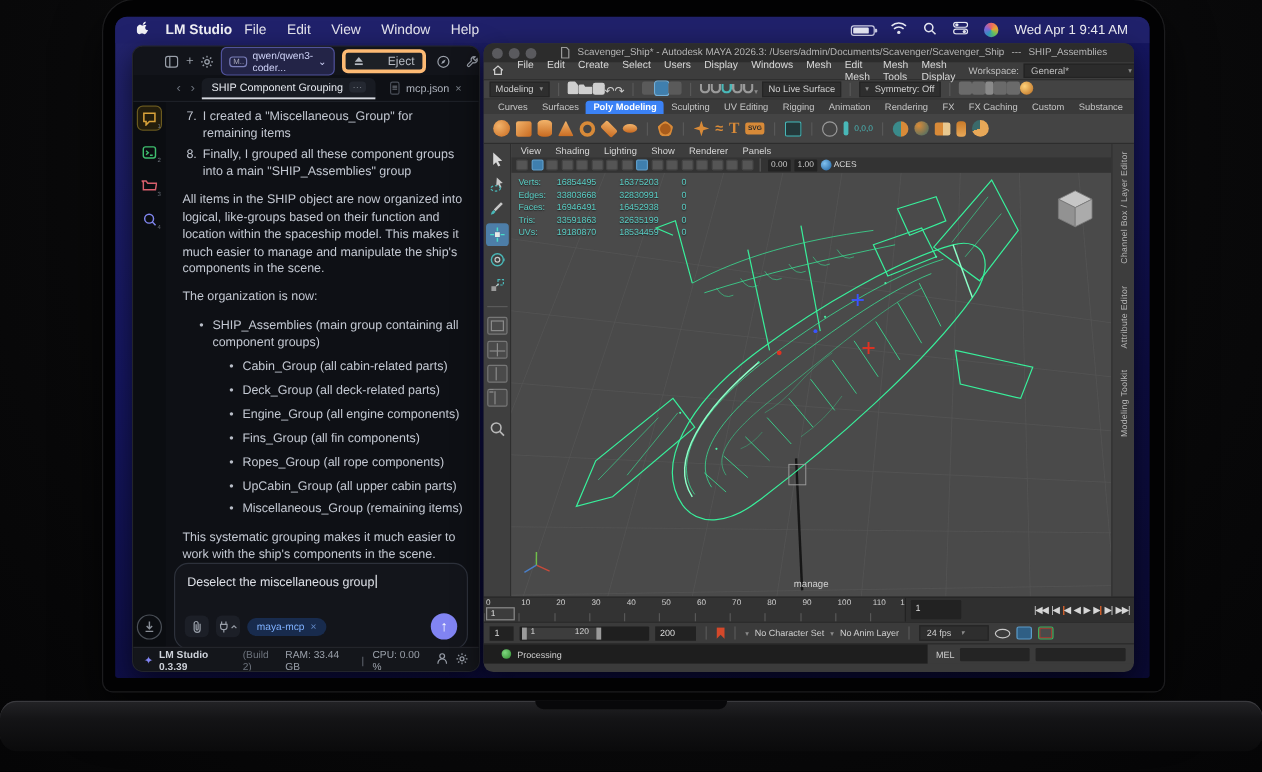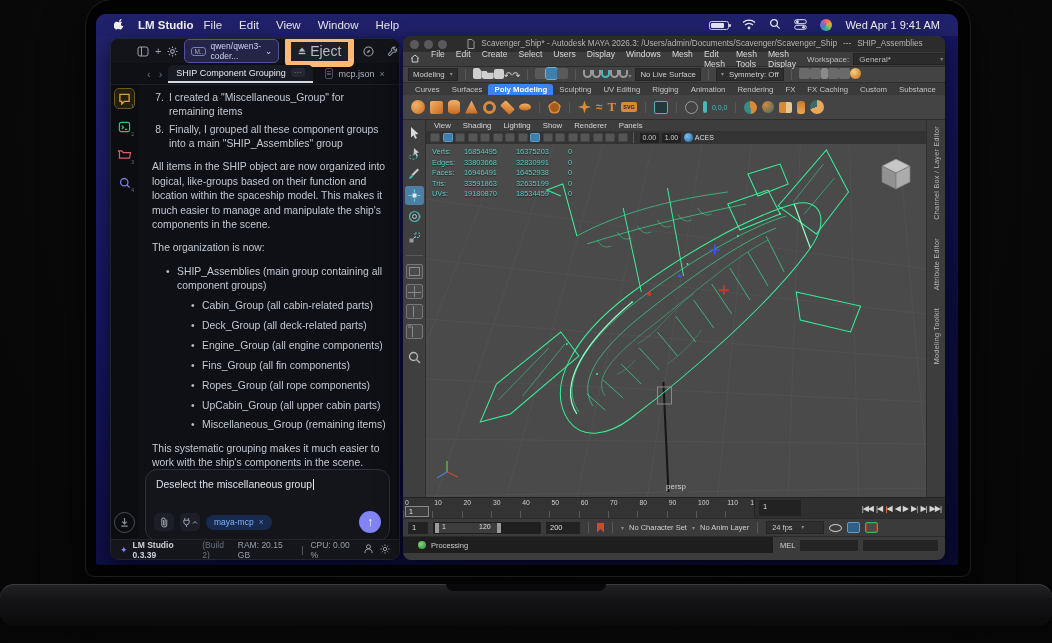--- a/index.html
+++ b/index.html
@@ -40,22 +40,22 @@
            border-radius:9px; box-shadow:0 8px 24px rgba(0,0,0,.6); overflow:hidden;
            border:1px solid #23252c; color:#c6cad3; }
   .lm-titlebar { height:24px; display:flex; align-items:center; padding:0 8px; gap:6px; background:#12141a; }
   .tl { width:9px; height:9px; border-radius:50%; }
   .tl.r{background:#ff5f57}.tl.y{background:#febc2e}.tl.g{background:#28c840}
   .tl.dim{background:#5a5a5e}
   .lm-tbico { width:16px; height:16px; display:flex; align-items:center; justify-content:center; color:#9aa0aa; font-size:11px; }
   .lm-pill { display:flex; align-items:center; gap:4px; background:#232447; border:1px solid #50529c;
              border-radius:5px; padding:1px 6px; font-size:8.5px; color:#cdd1f5; max-width:118px; }
   .lm-pill .mbadge{ border:1px solid #7b7fb9; border-radius:3px; font-size:6.5px; padding:0 2px; color:#aab; }
-  .lm-eject { display:flex; align-items:center; gap:4px; background:#1d2026; border:6px solid #fdba74;
-              border-radius:5px; padding:1.5px 7px; font-size:14px; color:#b8bcc4; }
+  .lm-eject { display:flex; align-items:center; gap:20px; background:#1d2026; border:3px solid #fdba74;
+              border-radius:5px; padding:1.5px 7px; font-size:10px; color:#b8bcc4; }
   .lm-tb-right { margin-left:auto; display:flex; gap:8px; }
   .lm-tabbar { height:22px; display:flex; align-items:center; gap:4px; padding-left:34px; background:#0e1015;
                border-bottom:1px solid #1d2027; font-size:9px; }
   .lm-nav { color:#6a707a; font-size:11px; padding:0 2px; }
   .lm-tab { display:flex; align-items:center; gap:5px; padding:3px 8px; border-radius:5px 5px 0 0; color:#aeb3bd; }
   .lm-tab.active { background:#181b22; color:#e6e9ef; border-bottom:2px solid #d6d9e0; }
   .lm-tab .dots{ color:#7a8089; background:#242831; border-radius:3px; padding:0 3px; font-size:8px;}
   .lm-tab .fico{ color:#8a9099; font-size:8px; border:1px solid #4a4f59; border-radius:2px; padding:0 1px;}
   .lm-tab .x { color:#7a8089; }
   
@@ -403,21 +403,21 @@
           </span>
           <span class="send">↑</span>
         </div>
       </div>
 
       <div class="lm-statusbar">
         <span class="lm-logo">✦</span>
         <span class="lm-vername">LM Studio 0.3.39</span>
         <span class="lm-build">(Build 2)</span>
         <span class="lm-status-right">
-          <span>RAM: 20.15 GB</span>
+          <span>RAM: 33.44 GB</span>
           <span class="lm-build">|</span>
           <span>CPU: 0.00 %</span>
           <span><svg width="9" height="10" viewBox="0 0 10 11">
                 <circle cx="5" cy="3" r="2.2" fill="none" stroke="#9aa0aa" stroke-width="1.1"></circle>
                 <path d="M1 10 a4 4.5 0 0 1 8 0" fill="none" stroke="#9aa0aa" stroke-width="1.1"></path>
               </svg></span>
           <span><svg width="10" height="10" viewBox="0 0 12 12">
                 <circle cx="6" cy="6" r="2" fill="none" stroke="#9aa0aa" stroke-width="1.2"></circle>
                 <g stroke="#9aa0aa" stroke-width="1.2">
                   <line x1="6" y1="0.5" x2="6" y2="2.2"></line>
@@ -770,21 +770,21 @@
                   <polygon points="34,12 20,19 20,35 34,28" fill="#ababab" stroke="#7a7a7a" stroke-width="0.7"></polygon>
                 </svg>
             </span>
             <span class="axisgizmo">
               <svg width="26" height="26" viewBox="0 0 26 26">
                   <line x1="13" y1="13" x2="24" y2="18" stroke="#c84a3a" stroke-width="1.2"></line>
                   <line x1="13" y1="13" x2="13" y2="2" stroke="#6fbf4a" stroke-width="1.2"></line>
                   <line x1="13" y1="13" x2="3" y2="19" stroke="#4a7fc8" stroke-width="1.2"></line>
                 </svg>
             </span>
-            <div class="persp">persp</div>
+            <div class="persp">manage</div>
           </div>
         </div>
 
         <div class="my-righttabs">
 
         <span class="rtab">Channel Box / Layer Editor</span>
             <span class="rtab">Attribute Editor</span>
             <span class="rtab">Modeling Toolkit</span>
           </div>
       </div>

